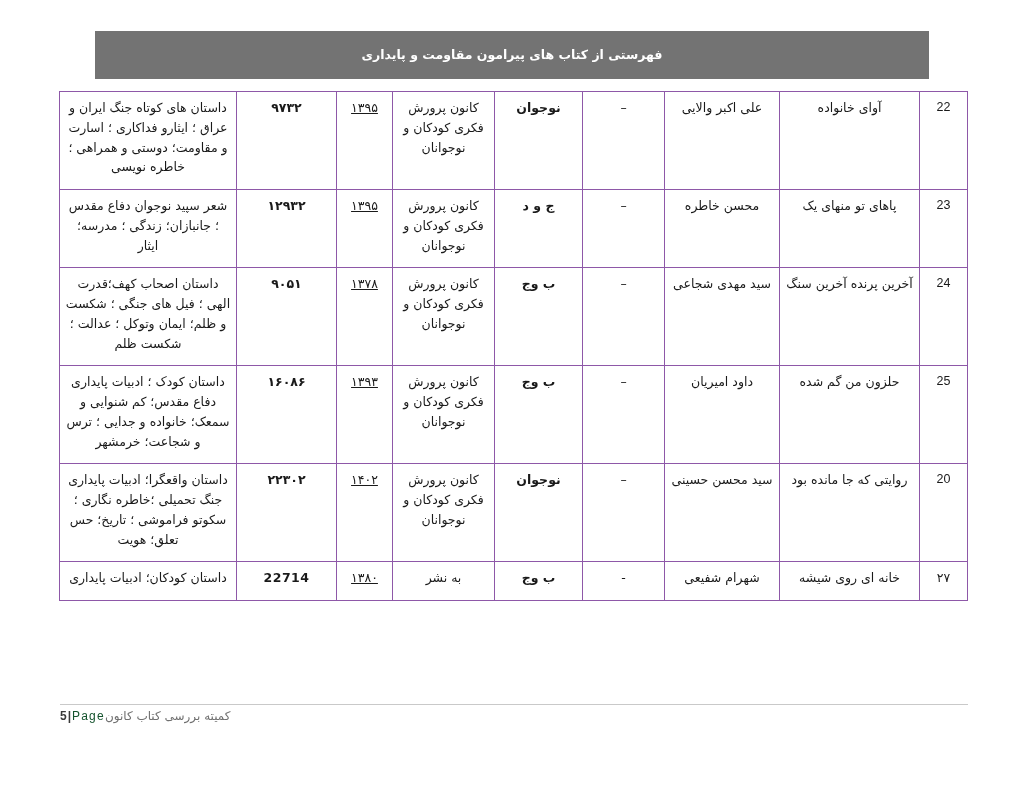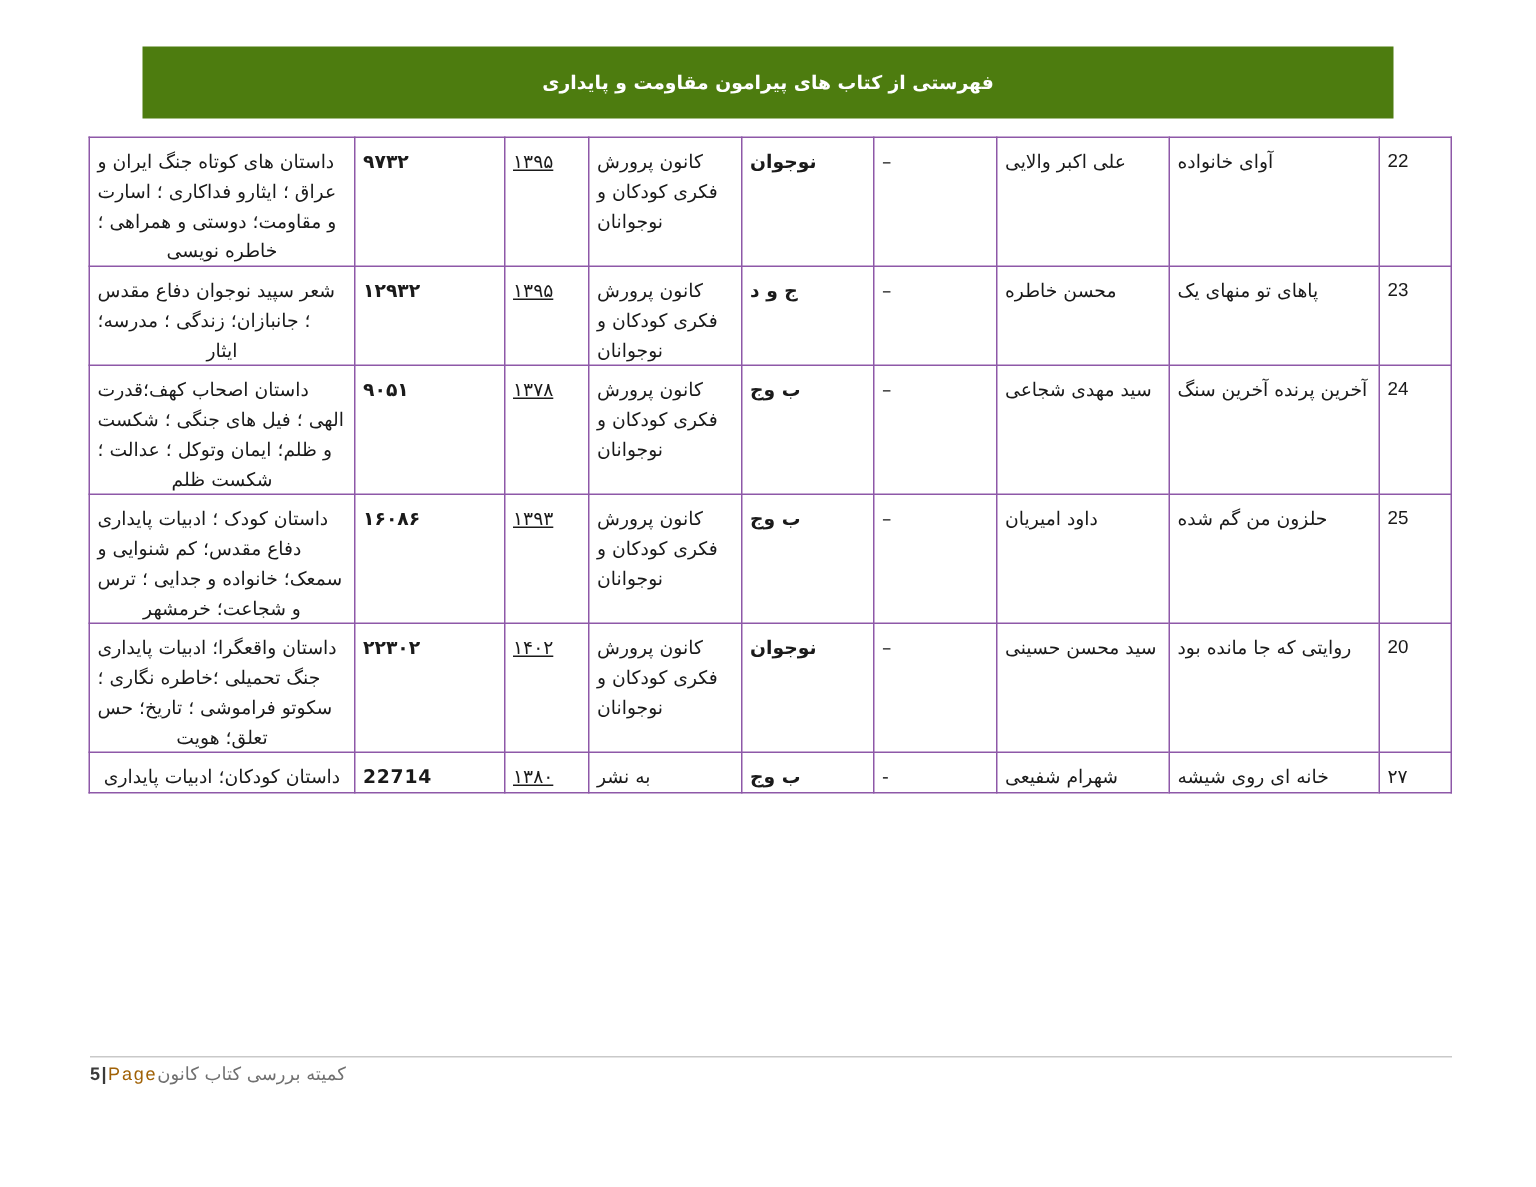--- a/index.html
+++ b/index.html
@@ -15,21 +15,21 @@
     position:relative;
     width:1024px;height:791px;
     box-sizing:border-box;
   }
 
   
   .banner{
     position:absolute;
     left:95px; top:31px;
     width:834px; height:48px;
-    background:#4d7c0f;
+    background:#737373;
     display:flex;
     flex-direction:column;
     align-items:center;
     justify-content:center;
     gap:1px;
   }
   .banner .line{
     color:#ffffff;
     font-weight:bold;
     font-size:12.5px;
@@ -47,25 +47,25 @@
   }
   table.books{
     border-collapse:collapse;
     width:908px;
     direction:rtl;
     table-layout:fixed;
   }
   table.books td{
     border:1.3px solid #8e58a8;
     vertical-align:top;
-    padding:6px 5px 0 5px;
+    padding:6px 5px 12px 5px;
     font-size:12.5px;
     line-height:1.58;
     color:#1a1a1a;
-    text-align:left;
+    text-align:center;
     direction:rtl;
     word-wrap:break-word;
   }
   
   col.c-num{width:48px;}
   col.c-title{width:140px;}
   col.c-author{width:115px;}
   col.c-trans{width:82px;}
   col.c-aud{width:88px;}
   col.c-pub{width:102px;}
@@ -129,21 +129,21 @@
   .page-sep{
     font-family:"Liberation Sans",sans-serif;
     font-weight:bold;
     font-size:12px;
     color:#3a3a3a;
     padding:0 1px;
   }
   .page-word{
     font-family:"Liberation Sans",sans-serif;
     font-size:12px;
-    color:#a16207;
+    color:#14532d;
     letter-spacing:1.2px;
   }
   .footer-fa{
     font-family:"DejaVu Sans",sans-serif;
     font-size:12px;
     color:#707070;
     letter-spacing:2.2px;
     direction:rtl;
     unicode-bidi:bidi-override;
     white-space:nowrap;

